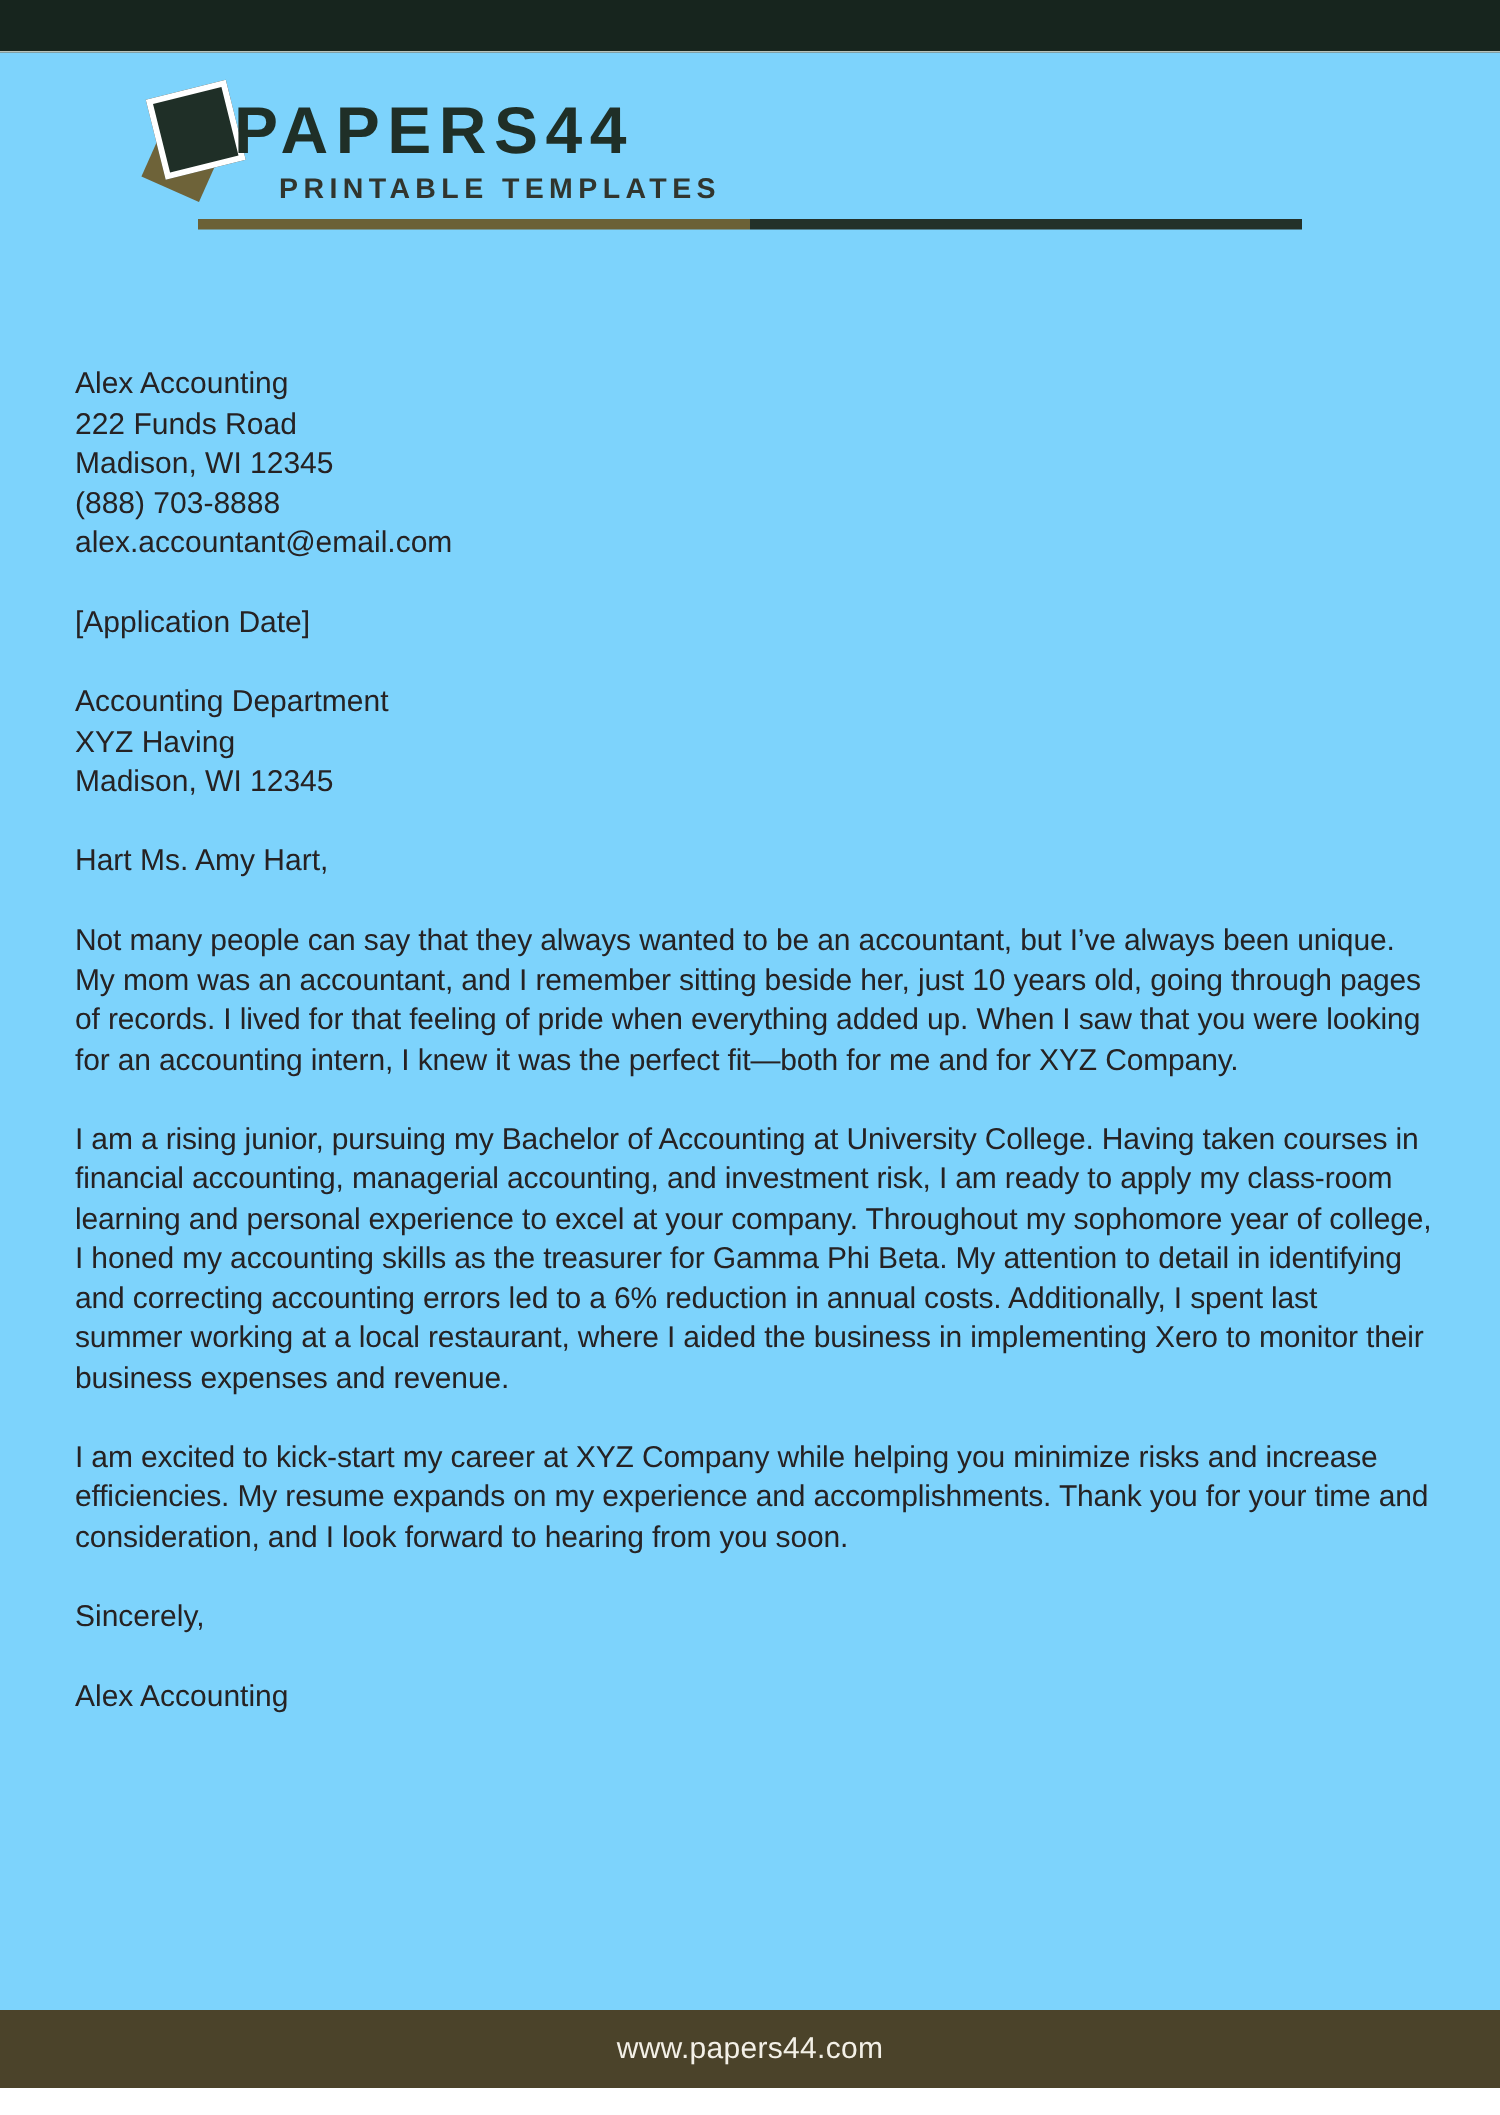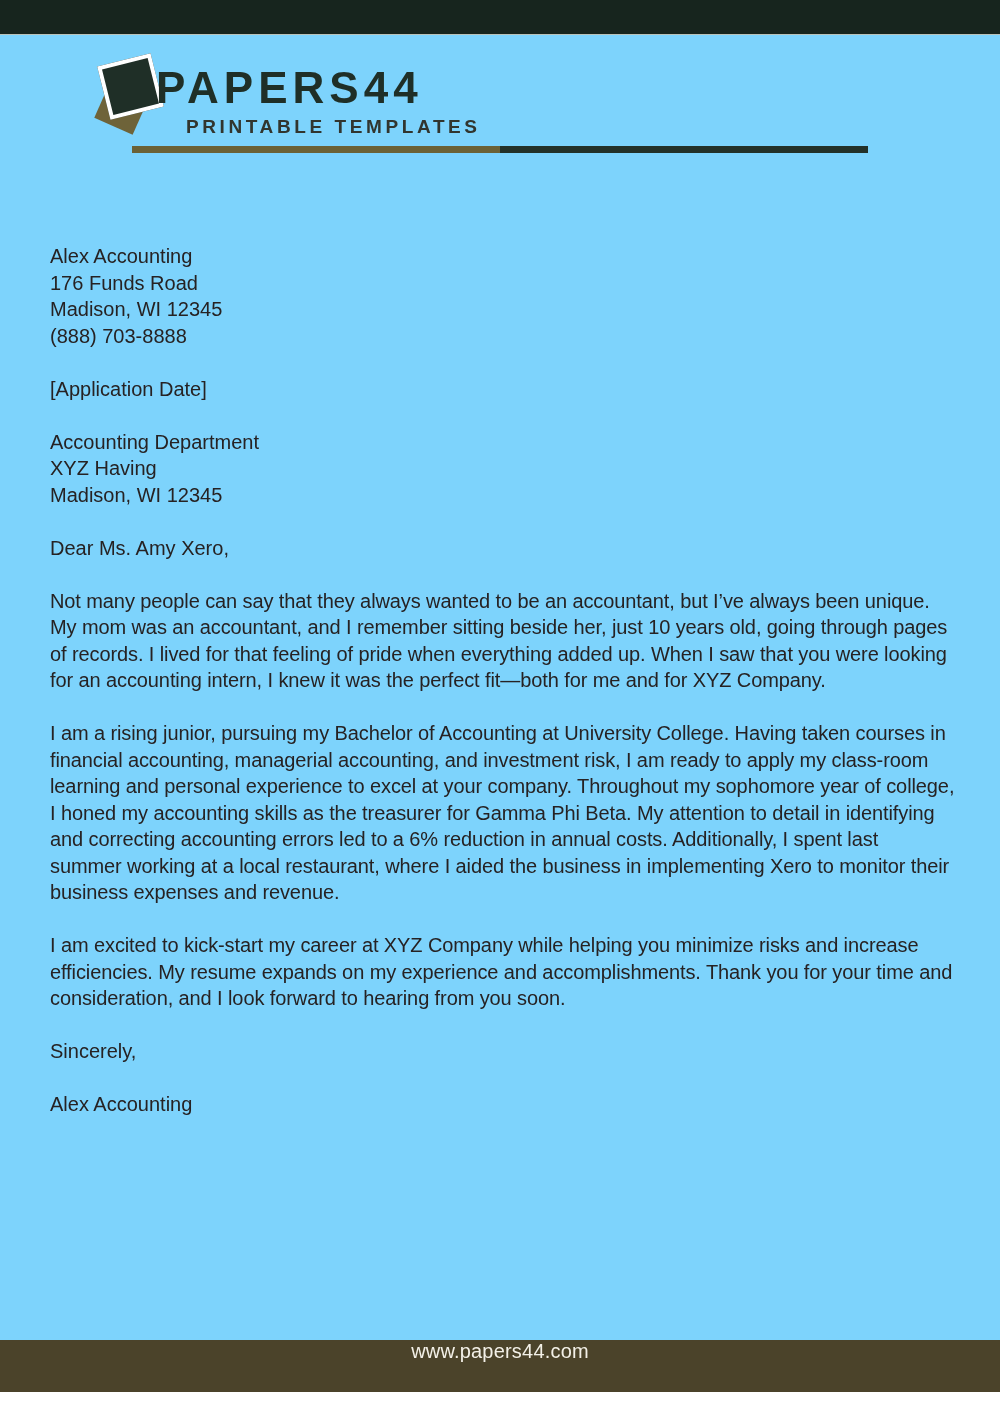--- a/index.html
+++ b/index.html
@@ -69,21 +69,21 @@
   }
   .block { margin:0 0 26.5px 0; }
   .block:last-child { margin-bottom:0; }
   .paragraph { letter-spacing:-0.1px; }
 
   
   .footer-bar {
     position:absolute; left:0; bottom:0;
     width:100%; height:52px;
     background:#4b432a;
-    display:flex; align-items:flex-start; justify-content:center;
+    display:flex; align-items:center; justify-content:center;
   }
   .footer-url { color:#f3f0e7; font-size:20px; letter-spacing:0.2px; }
 </style>
 </head>
 <body>
 
 <div class="page">
 
   <div class="top-bar"></div>
 
@@ -100,34 +100,35 @@
 
   <div class="header-rule">
     <span class="rule-left"></span>
     <span class="rule-right"></span>
   </div>
 
   <main class="letter">
 
     <div class="block">
       <div>Alex Accounting</div>
-      <div>176 Funds Road</div>
+      <div>222 Funds Road</div>
       <div>Madison, WI 12345</div>
       <div>(888) 703-8888</div>
+      <div>alex.accountant@email.com</div>
     </div>
 
     <div class="block">[Application Date]</div>
 
     <div class="block">
       <div>Accounting Department</div>
       <div>XYZ Having</div>
       <div>Madison, WI 12345</div>
     </div>
 
-    <div class="block">Dear Ms. Amy Xero,</div>
+    <div class="block">Hart Ms. Amy Hart,</div>
 
     <div class="block paragraph">Not many people can say that they always wanted to be an accountant, but I’ve always been unique. My mom was an accountant, and I remember sitting beside her, just 10 years old, going through pages of records. I lived for that feeling of pride when everything added up. When I saw that you were looking for an accounting intern, I knew it was the perfect fit—both for me and for XYZ Company.</div>
     <div class="block paragraph">I am a rising junior, pursuing my Bachelor of Accounting at University College. Having taken courses in financial accounting, managerial accounting, and investment risk, I am ready to apply my class-room learning and personal experience to excel at your company. Throughout my sophomore year of college, I honed my accounting skills as the treasurer for Gamma Phi Beta. My attention to detail in identifying and correcting accounting errors led to a 6% reduction in annual costs. Additionally, I spent last summer working at a local restaurant, where I aided the business in implementing Xero to monitor their business expenses and revenue.</div>
     <div class="block paragraph">I am excited to kick-start my career at XYZ Company while helping you minimize risks and increase efficiencies. My resume expands on my experience and accomplishments. Thank you for your time and consideration, and I look forward to hearing from you soon.</div>
 
     <div class="block">Sincerely,</div>
 
     <div class="block">Alex Accounting</div>
 
   </main>

